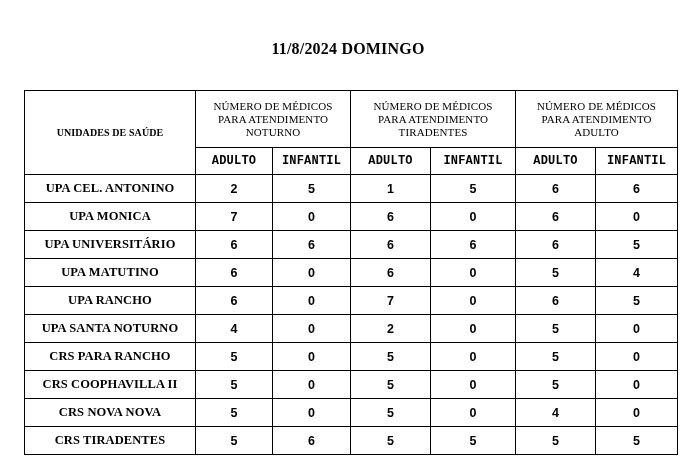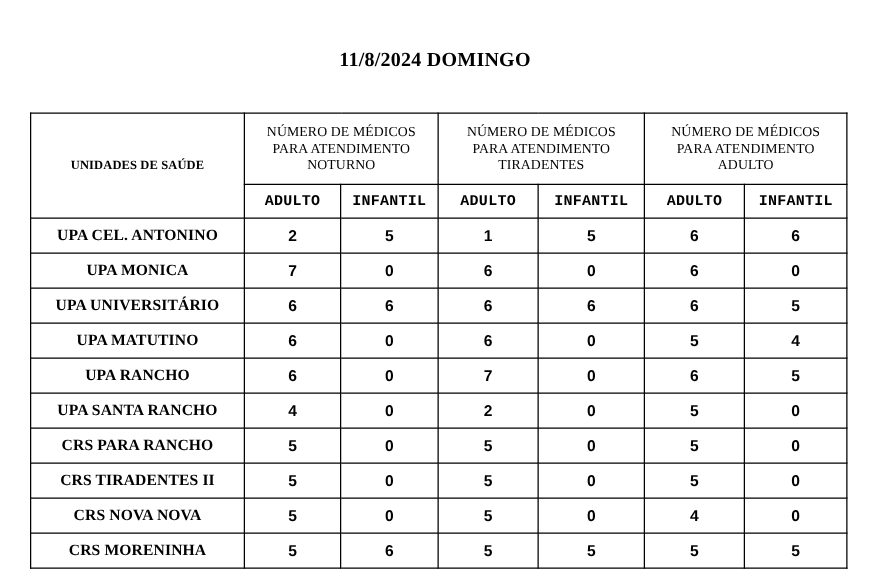--- a/index.html
+++ b/index.html
@@ -173,57 +173,57 @@
         <tr>
           <td class="unit-name">UPA RANCHO</td>
           <td class="num">6</td>
           <td class="num">0</td>
           <td class="num">7</td>
           <td class="num">0</td>
           <td class="num">6</td>
           <td class="num">5</td>
         </tr>
         <tr>
-          <td class="unit-name">UPA SANTA RANCHO</td>
+          <td class="unit-name">UPA SANTA NOTURNO</td>
           <td class="num">4</td>
           <td class="num">0</td>
           <td class="num">2</td>
           <td class="num">0</td>
           <td class="num">5</td>
           <td class="num">0</td>
         </tr>
         <tr>
           <td class="unit-name">CRS PARA RANCHO</td>
           <td class="num">5</td>
           <td class="num">0</td>
           <td class="num">5</td>
           <td class="num">0</td>
           <td class="num">5</td>
           <td class="num">0</td>
         </tr>
         <tr>
-          <td class="unit-name">CRS TIRADENTES II</td>
+          <td class="unit-name">CRS COOPHAVILLA II</td>
           <td class="num">5</td>
           <td class="num">0</td>
           <td class="num">5</td>
           <td class="num">0</td>
           <td class="num">5</td>
           <td class="num">0</td>
         </tr>
         <tr>
           <td class="unit-name">CRS NOVA NOVA</td>
           <td class="num">5</td>
           <td class="num">0</td>
           <td class="num">5</td>
           <td class="num">0</td>
           <td class="num">4</td>
           <td class="num">0</td>
         </tr>
         <tr>
-          <td class="unit-name">CRS MORENINHA</td>
+          <td class="unit-name">CRS TIRADENTES</td>
           <td class="num">5</td>
           <td class="num">6</td>
           <td class="num">5</td>
           <td class="num">5</td>
           <td class="num">5</td>
           <td class="num">5</td>
         </tr>
       </tbody>
   </table>
 </div>

